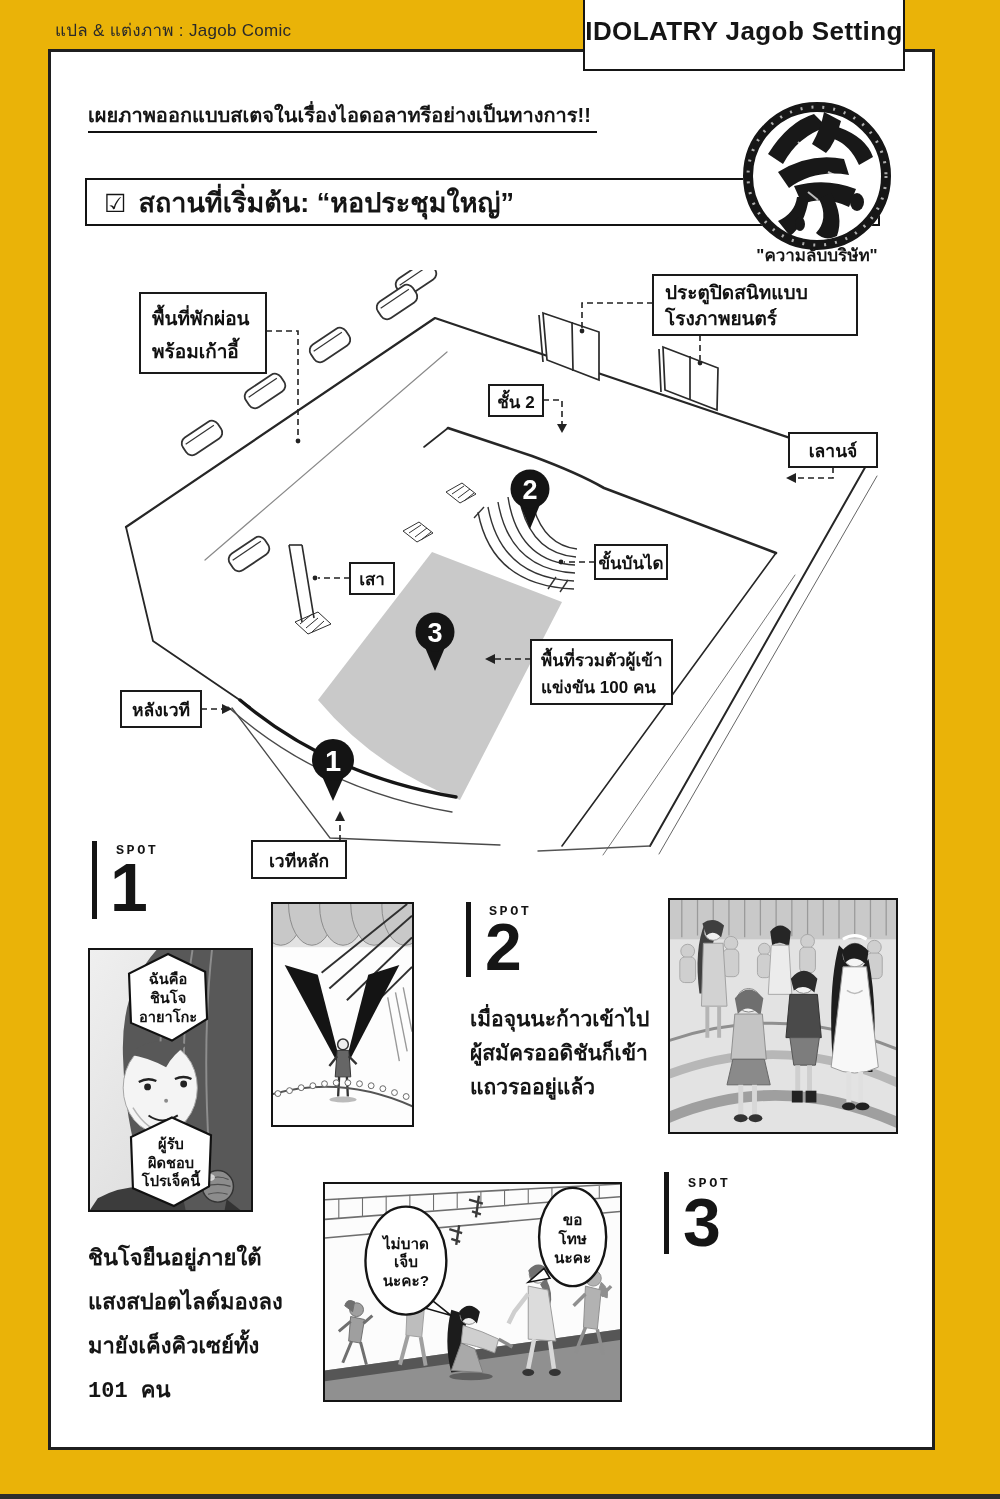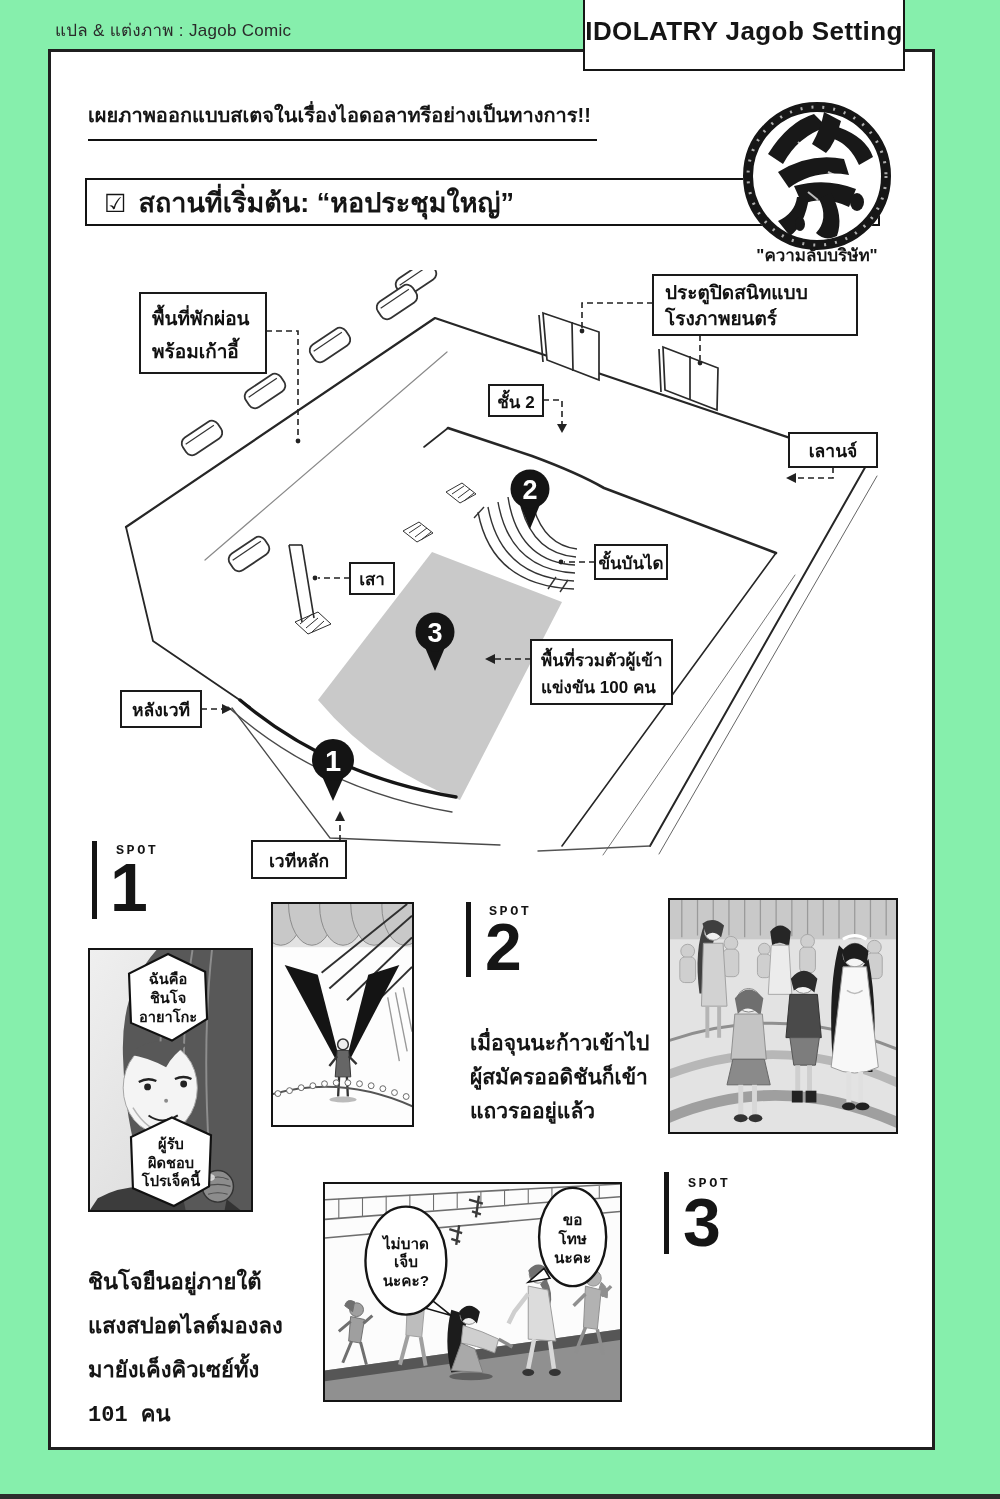--- a/index.html
+++ b/index.html
@@ -1,44 +1,44 @@
 <!DOCTYPE html>
 <html><head>
 <meta charset="utf-8">
 <style>
   html,body{margin:0;padding:0;background:#9a9a9a;}
   .page{
-    position:relative;width:1000px;height:1499px;background:#86efac;
+    position:relative;width:1000px;height:1499px;background:#eab308;
     overflow:hidden;font-family:"Liberation Sans",sans-serif;color:#151515;
   }
   .abs{position:absolute;}
   .credit{left:55px;top:16px;font-size:17px;color:#2a2a2a;letter-spacing:.3px;}
   .title-box{
     left:583px;top:-8px;width:322px;height:79px;background:#fff;
     border:2.5px solid #161616;box-sizing:border-box;display:flex;
     align-items:center;justify-content:center;font-size:26px;font-weight:bold;
     letter-spacing:.4px;z-index:4;
   }
   .main-box{left:48px;top:49px;width:887px;height:1401px;background:#fff;
     border:3px solid #1f1f1f;box-sizing:border-box;z-index:1;}
   .subtitle{left:88px;top:99px;font-size:20px;font-weight:bold;z-index:2;
-    border-bottom:2.5px solid #111;padding-bottom:8px;padding-right:6px;}
+    border-bottom:2.5px solid #111;padding-right:6px;}
   .heading-box{left:85px;top:178px;width:795px;height:48px;background:#fff;
     border:2px solid #131313;box-sizing:border-box;display:flex;align-items:center;
     gap:12px;padding-left:17px;font-size:27px;font-weight:bold;z-index:2;}
   .heading-box .chk{font-size:25px;font-weight:normal;position:relative;top:1px;}
   .stamp{left:738px;top:92px;z-index:3;}
   .stamp-caption{left:728px;top:241px;width:178px;text-align:center;
     font-size:17px;font-weight:bold;z-index:3;}
   .diagram{left:50px;top:270px;z-index:2;}
   .diagram text, .panel text{font-family:"Liberation Sans",sans-serif;}
   .spot-bar{width:5px;background:#141414;z-index:2;}
   .spot-word{font-size:13.5px;font-weight:bold;letter-spacing:2.5px;z-index:2;font-family:Liberation Mono, monospace;}
   .spot-num{font-weight:bold;line-height:1;z-index:2;}
-  .caption{white-space:pre-line;font-weight:bold;z-index:2;margin-top:24px;}
+  .caption{white-space:pre-line;font-weight:bold;z-index:2;}
   .cap1{left:88px;top:1238px;width:235px;font-size:22px;line-height:44px;font-family:Liberation Mono, monospace;}
   .cap2{left:470px;top:1002px;width:215px;font-size:21px;line-height:34px;}
   .cap3{left:663px;top:1280px;width:260px;font-size:20.5px;line-height:36px;}
   .panel{background:#fff;border:2.5px solid #141414;box-sizing:border-box;z-index:2;}
   .panel svg{display:block;width:100%;height:100%;}
   .bottom-strip{left:0;top:1494px;width:1000px;height:5px;background:#2d2d2d;z-index:5;}
 </style>
 </head>
 <body>
 

